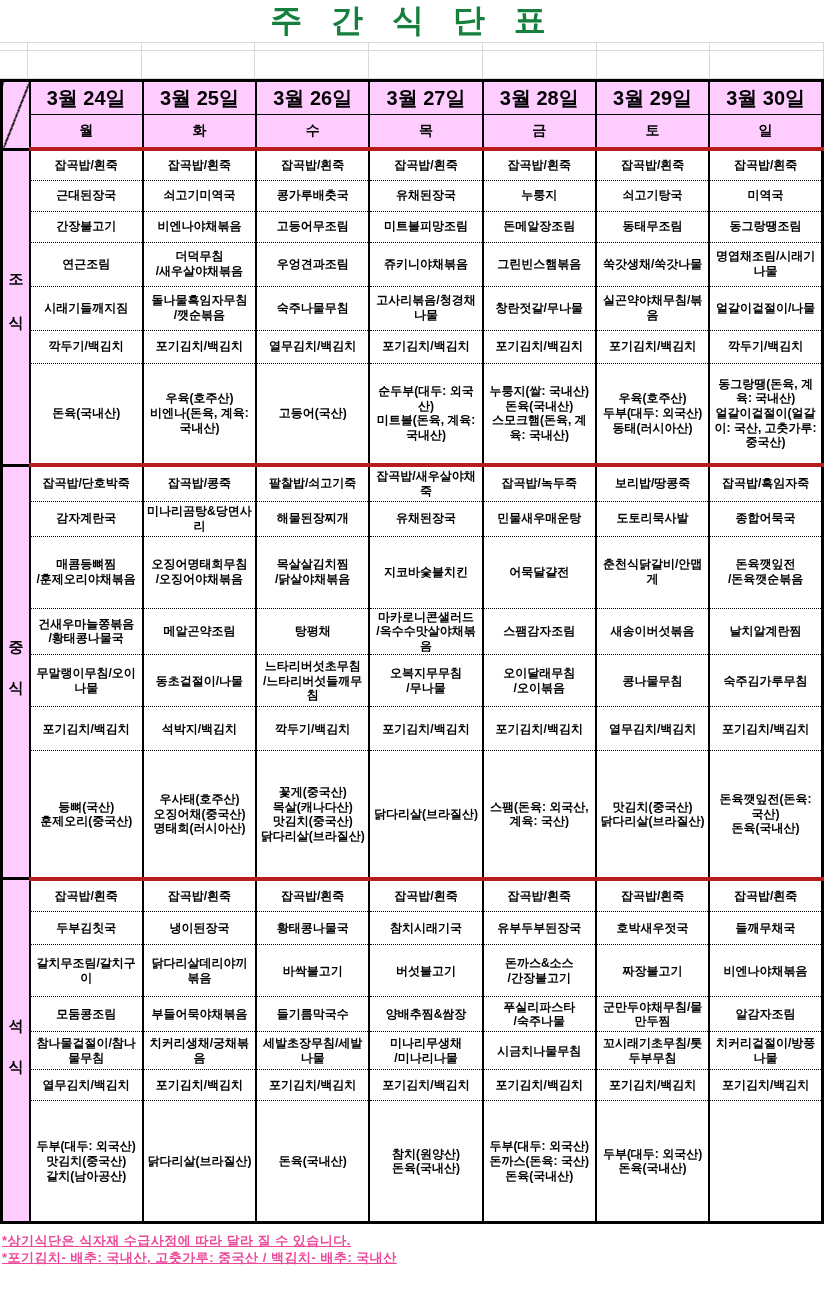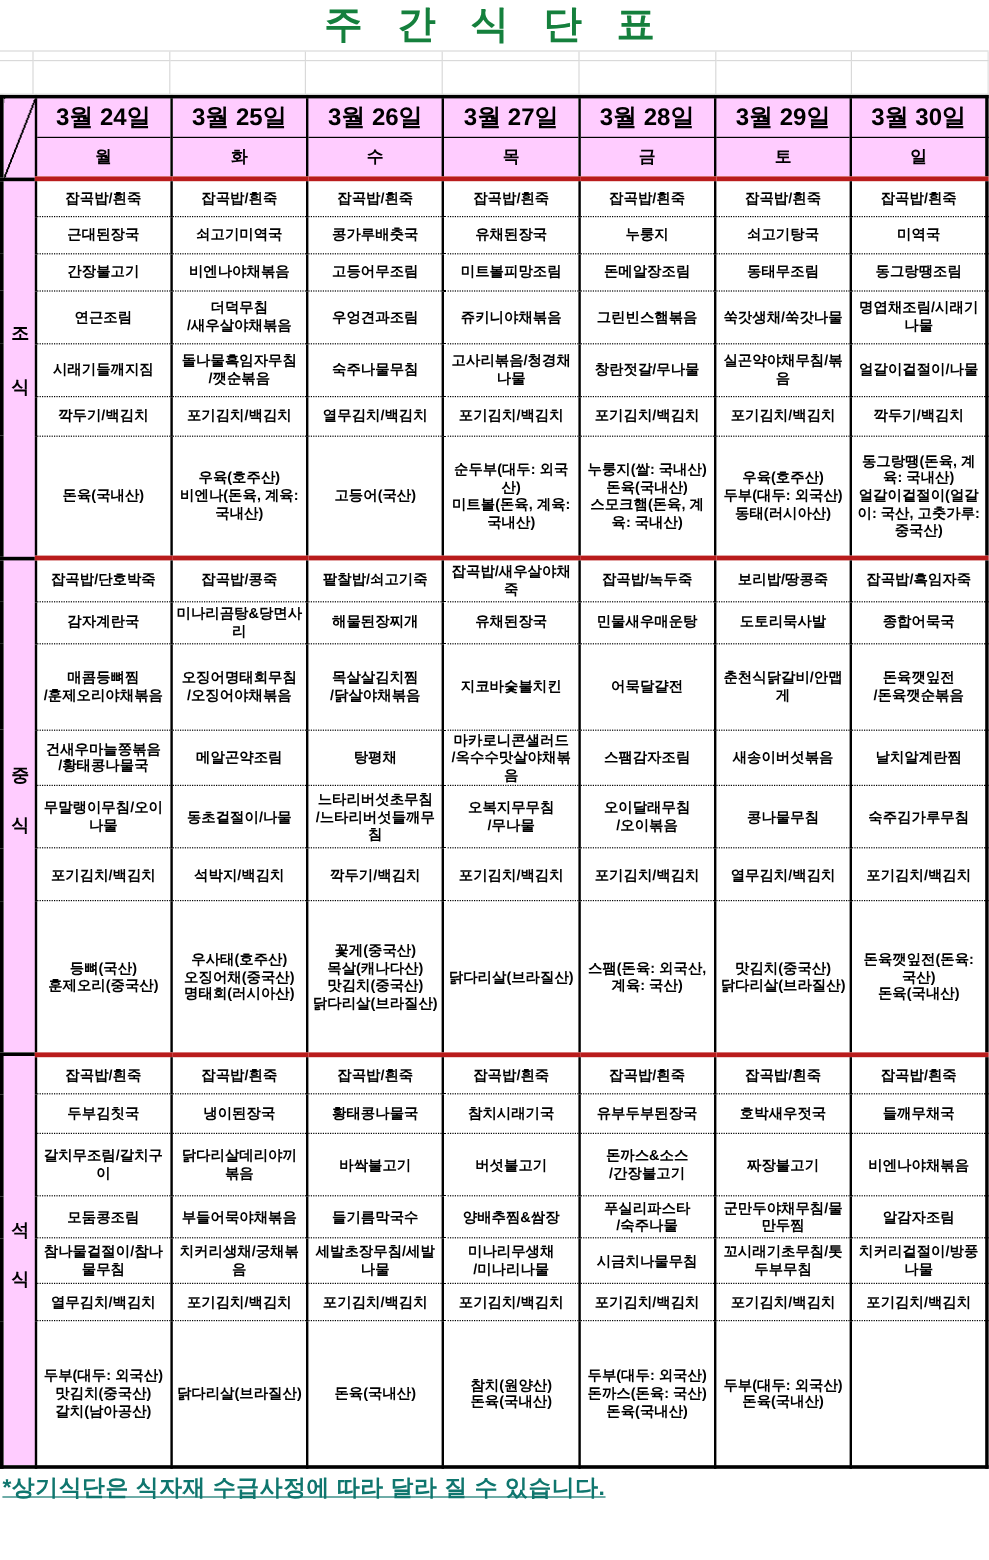--- a/index.html
+++ b/index.html
@@ -34,21 +34,21 @@
     background-color:#ffccff;
     background-image:linear-gradient(to bottom right,
       transparent calc(50% - 0.8px),#000 calc(50% - 0.8px),
       #000 calc(50% + 0.8px),transparent calc(50% + 0.8px));
   }
   .section-label{background:#ffccff;font-size:15px;border-top:3px solid #000;}
   .vert{writing-mode:vertical-rl;text-orientation:upright;letter-spacing:26px;display:inline-block;}
   tbody tr.r0>td{border-top:4px solid #b91c1c;}
   tbody tr:not(.r0)>td{border-top:1px dotted #000;}
   td.red{color:#000000;}
-  .footer{padding:8px 2px 0 2px;color:#0f766e;font-weight:bold;font-size:19px;line-height:17px;}
+  .footer{padding:8px 2px 0 2px;color:#ec4899;font-weight:bold;font-size:13px;line-height:17px;}
   .footer div{text-decoration:underline;letter-spacing:0.5px;}
 </style>
 </head>
 <body>
 
 <div class="title">주 간 식 단 표</div>
 
 <div class="spacer">
     <i></i>
     <i></i>
@@ -326,13 +326,14 @@
 돈육(국내산)</td>
         <td class="">두부(대두: 외국산)
 돈육(국내산)</td>
         <td class=""></td>
       </tr>
     </tbody>
 </table>
 
 <div class="footer">
   <div>*상기식단은 식자재 수급사정에 따라 달라 질 수 있습니다.</div>
+  <div>*포기김치- 배추: 국내산, 고춧가루: 중국산 / 백김치- 배추: 국내산</div>
 </div>
 
 </body></html>

